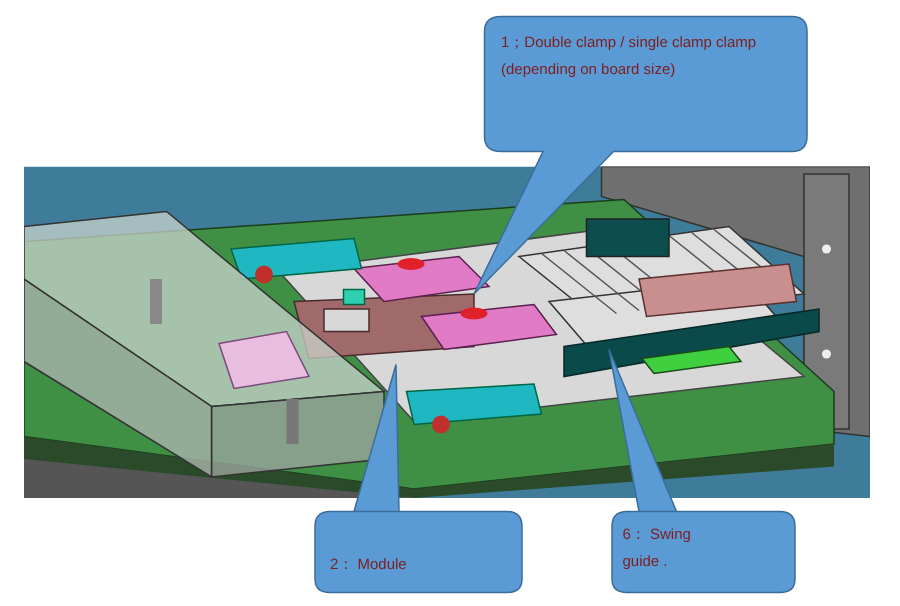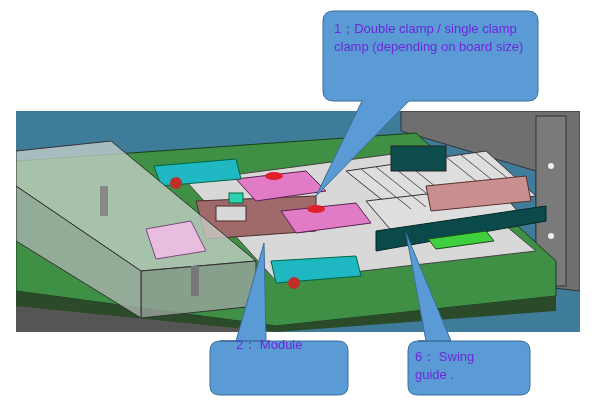--- a/index.html
+++ b/index.html
@@ -1,19 +1,19 @@
 <!DOCTYPE html>
 <html><head>
 <meta charset="utf-8">
 <style>
   html, body { margin:0; padding:0; }
   body { width:600px; height:404px; background:#ffffff; position:relative; overflow:hidden;
          font-family:"Liberation Sans", sans-serif; }
   .scene { position:absolute; left:16px; top:111px; width:564px; height:221px; }
-  .callout-text { position:absolute; font-size:13px; line-height:18px; color:#6d28d9; white-space:pre-line; }
+  .callout-text { position:absolute; font-size:10px; line-height:18px; color:#7f1d1d; white-space:pre-line; }
 </style>
 </head>
 <body>
 
 <svg class="scene" viewBox="0 0 564 221" width="564" height="221">
 
   <rect x="0" y="0" width="564" height="221" fill="#3f7c9a"></rect>
 
   <polygon points="385,0 564,0 564,180 520,175 520,60 385,20" fill="#6f6f6f" stroke="#333" stroke-width="1"></polygon>
   <rect x="520" y="5" width="30" height="170" fill="#7a7a7a" stroke="#333"></rect>
@@ -66,14 +66,14 @@
   <polygon points="130,118 175,110 190,140 140,148" fill="#e8bde0" stroke="#7a4a7a"></polygon>
 </svg>
 
 <svg style="position:absolute;left:0;top:0" width="600" height="404">
   <path d="M334,11 H528 Q538,11 538,21 V91 Q538,101 528,101 H409 L316,196 L362,101 H334 Q323,101 323,91 V21 Q323,11 334,11 Z" fill="#5b9bd5" stroke="#3a6d9a" stroke-width="1"></path>
   <path d="M220,341 H338 Q348,341 348,351 V386 Q348,395 338,395 H220 Q210,395 210,386 V351 Q210,341 220,341 H236 L264,243 L266,341 Z" fill="#5b9bd5" stroke="#3a6d9a" stroke-width="1"></path>
   <path d="M418,341 H520 Q530,341 530,351 V386 Q530,395 520,395 H418 Q408,395 408,386 V351 Q408,341 418,341 H426 L406,233 L451,341 Z" fill="#5b9bd5" stroke="#3a6d9a" stroke-width="1"></path>
 </svg>
 
 <div class="callout-text" style="left:334px;top:20px;width:200px;">1；Double clamp / single clamp clamp (depending on board size)</div>
-<div class="callout-text" style="left:220px;top:336px;width:120px;margin-left:16px;">2： Module</div>
+<div class="callout-text" style="left:220px;top:368px;width:120px;">2： Module</div>
 <div class="callout-text" style="left:415px;top:348px;width:70px;">6： Swing guide .</div>
 
 </body></html>

